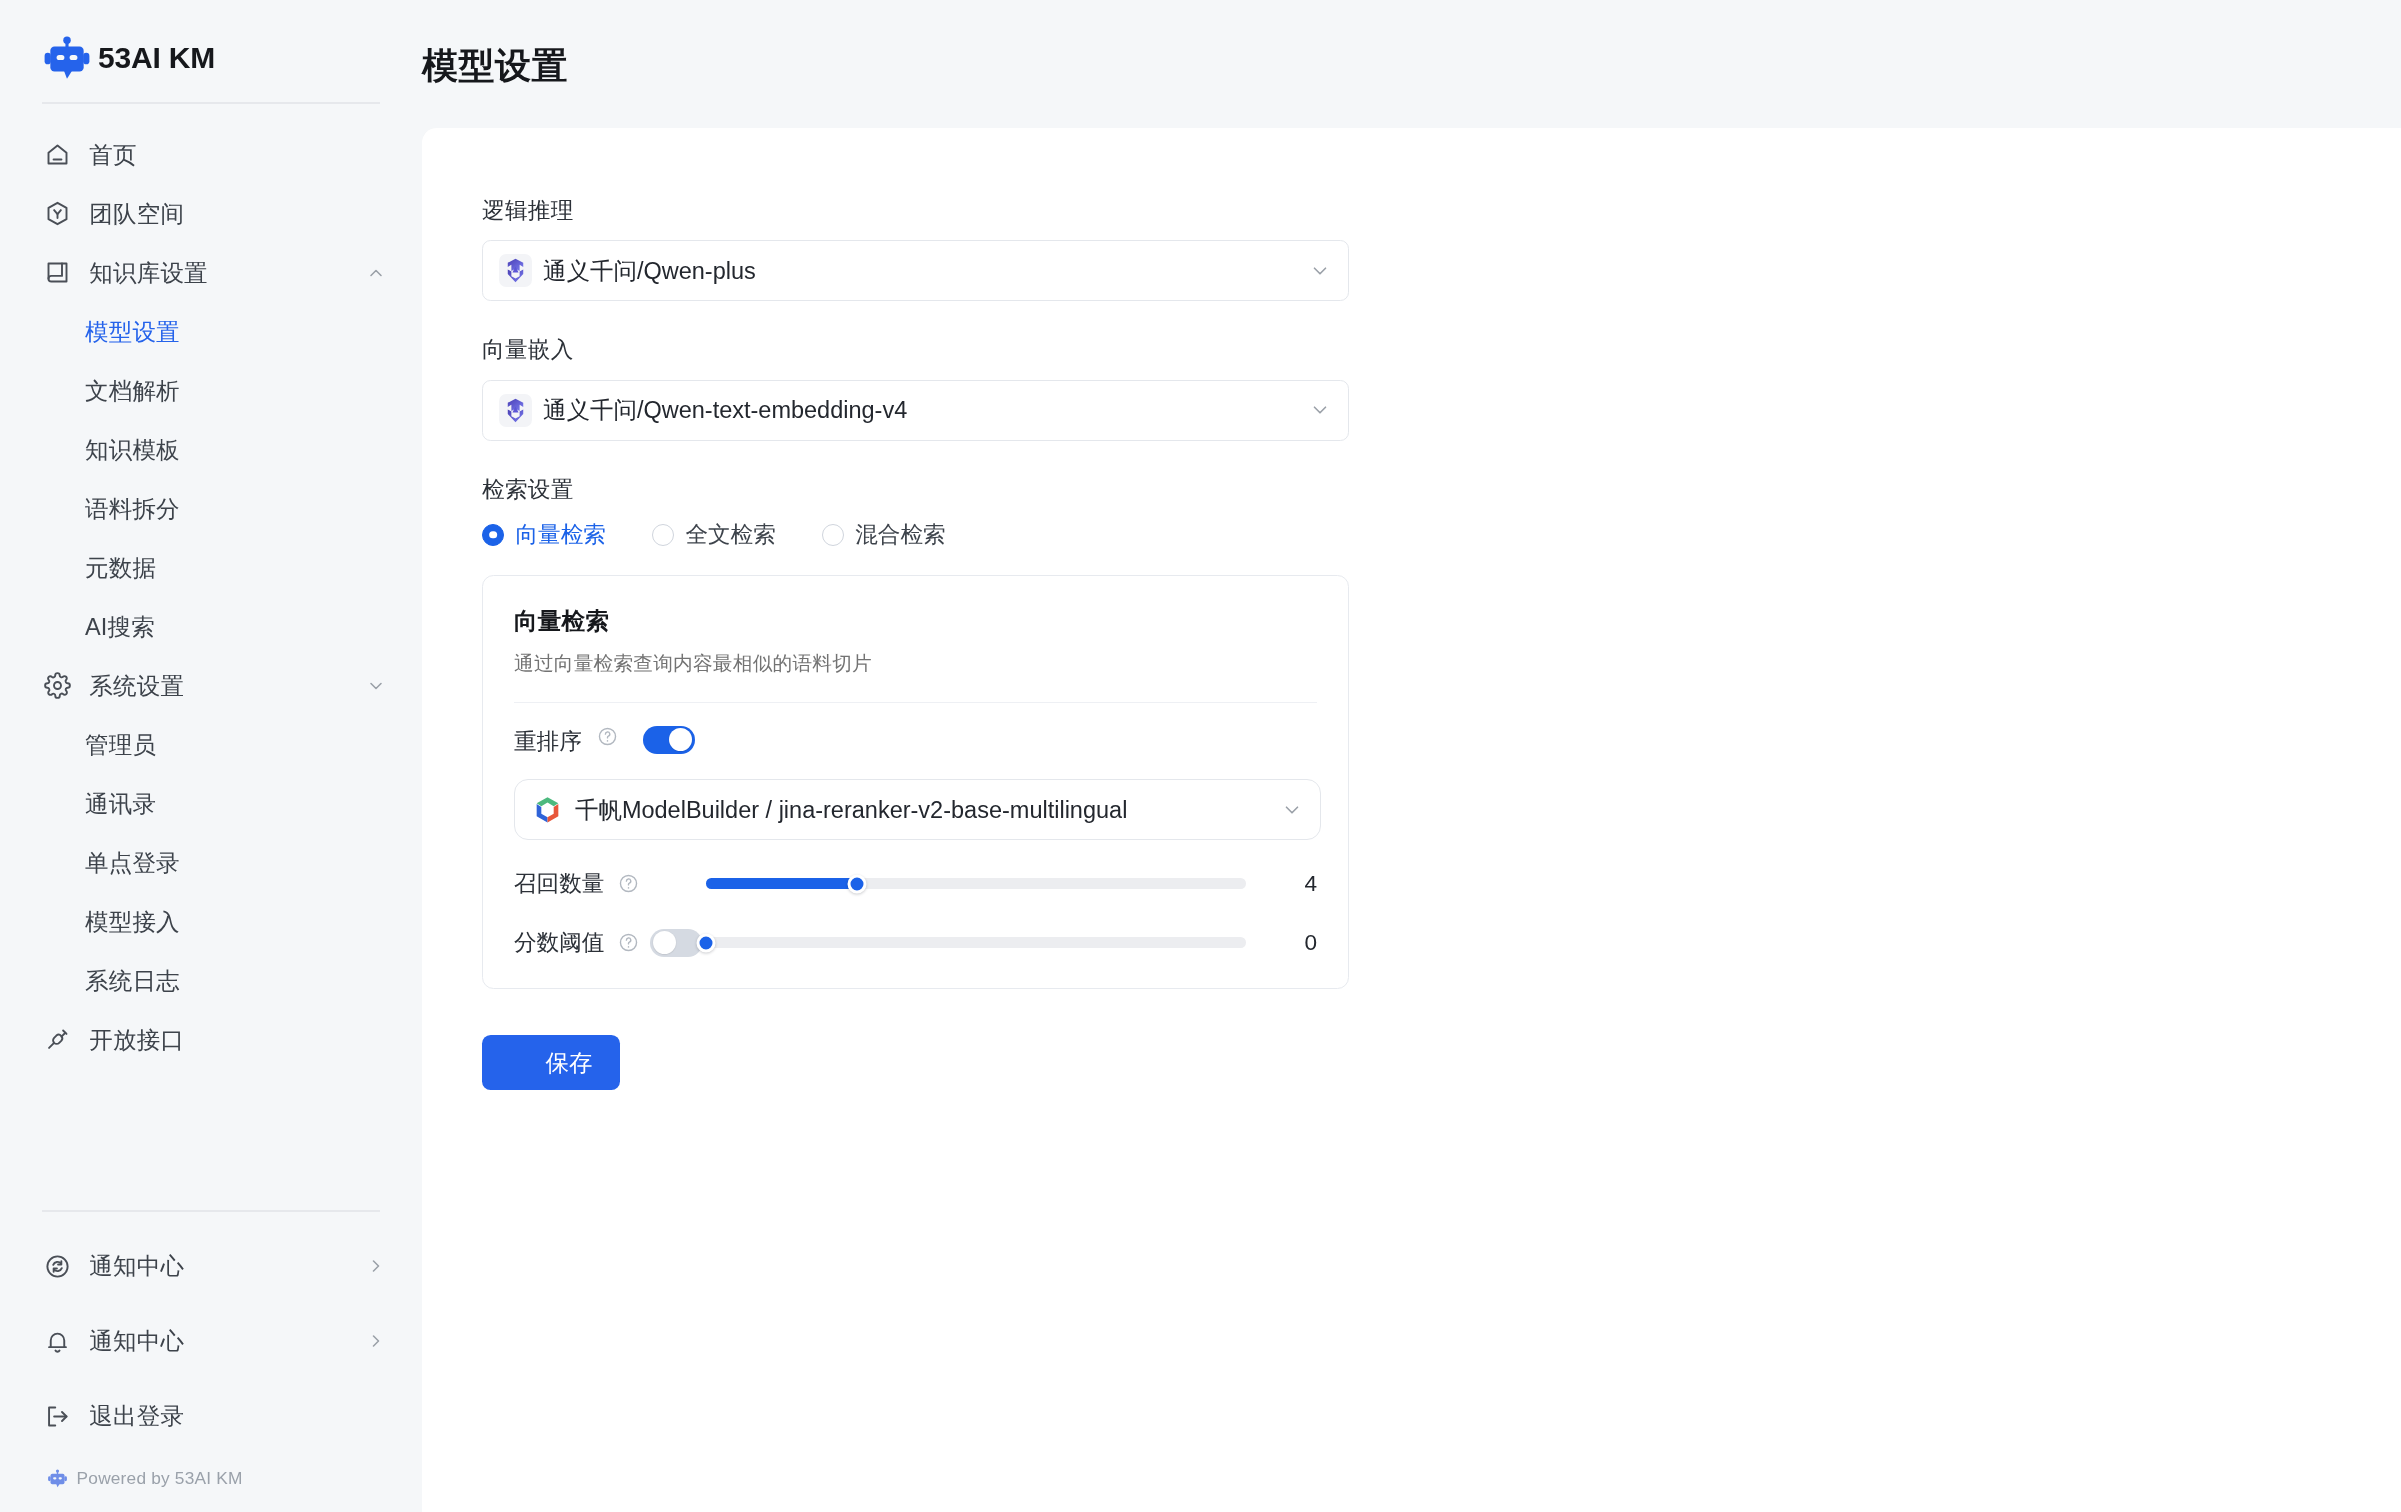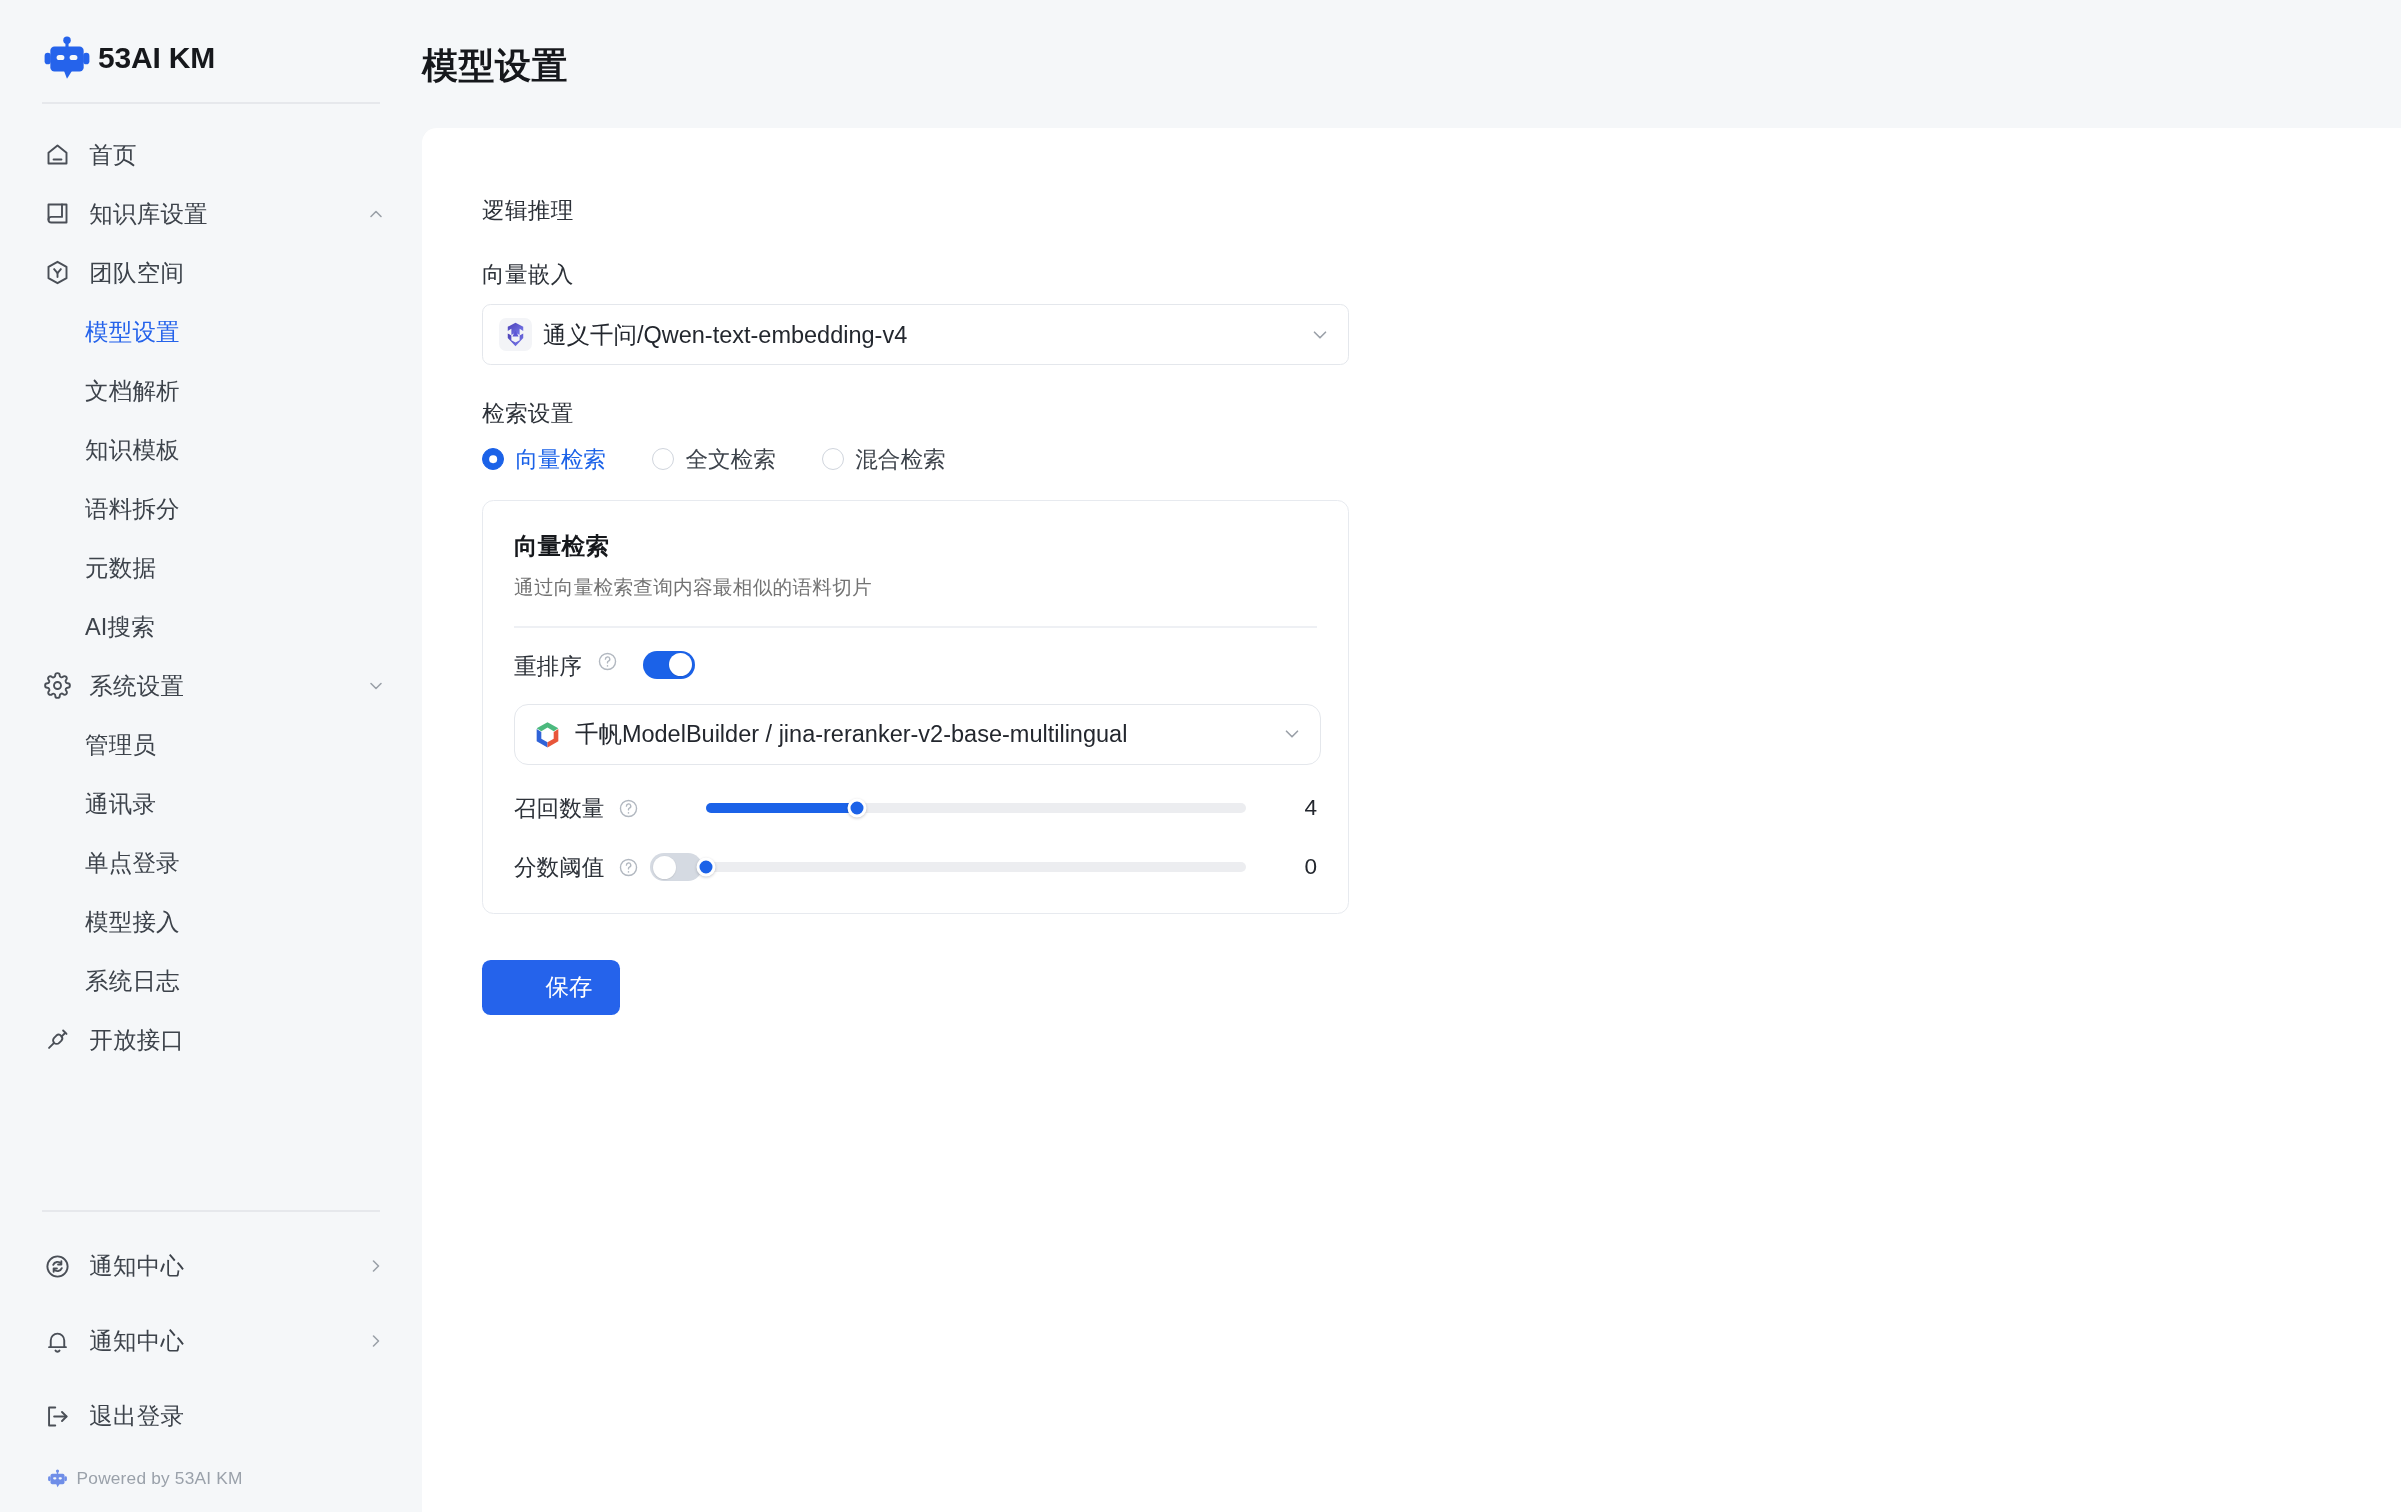--- a/index.html
+++ b/index.html
@@ -257,41 +257,41 @@
             <path d="M4 10.5 L12 4 L20 10.5 V20 H4 Z"></path>
             <line x1="8.5" y1="16.5" x2="15.5" y2="16.5"></line>
           </svg>
         </span>
         <span class="nav-label">首页</span>
       </div>
 
       <div class="nav-item">
         <span class="nav-icon">
           <svg viewBox="0 0 24 24" fill="none" stroke="currentColor" stroke-width="1.7" stroke-linecap="round" stroke-linejoin="round">
+            <path d="M12 2.5 L20 7 V17 L12 21.5 L4 17 V7 Z"></path>
+            <path d="M9 9 L12 12.5 L15 9"></path>
+            <line x1="12" y1="12.5" x2="12" y2="16"></line>
+          </svg>
+        </span>
+        <span class="nav-label">团队空间</span>
+      </div>
+
+      <div class="nav-item">
+        <span class="nav-icon">
+          <svg viewBox="0 0 24 24" fill="none" stroke="currentColor" stroke-width="1.7" stroke-linecap="round" stroke-linejoin="round">
             <path d="M4 4 H20 V20 H6.5 A2.5 2.5 0 0 1 4 17.5 Z"></path>
             <path d="M16 4 V15 H6.5 A2.5 2.5 0 0 0 4 17.5"></path>
           </svg>
         </span>
         <span class="nav-label">知识库设置</span>
         <span class="nav-caret">
           <svg viewBox="0 0 24 24" fill="none" stroke="currentColor" stroke-width="1.9" stroke-linecap="round" stroke-linejoin="round">
             <polyline points="6 15 12 9 18 15"></polyline>
           </svg>
         </span>
-      </div>
-
-      <div class="nav-item">
-        <span class="nav-icon">
-          <svg viewBox="0 0 24 24" fill="none" stroke="currentColor" stroke-width="1.7" stroke-linecap="round" stroke-linejoin="round">
-            <path d="M12 2.5 L20 7 V17 L12 21.5 L4 17 V7 Z"></path>
-            <path d="M9 9 L12 12.5 L15 9"></path>
-            <line x1="12" y1="12.5" x2="12" y2="16"></line>
-          </svg>
-        </span>
-        <span class="nav-label">团队空间</span>
       </div>
 
       <div class="subnav-item active">
         <span class="subnav-label">模型设置</span>
       </div>
       <div class="subnav-item">
         <span class="subnav-label">文档解析</span>
       </div>
       <div class="subnav-item">
         <span class="subnav-label">知识模板</span>
@@ -417,20 +417,42 @@
   </aside>
 
   <main class="main">
     <h1 class="page-title">模型设置</h1>
 
     <section class="card">
       <div class="form">
 
         <div class="field-block">
           <div class="field-label">逻辑推理</div>
+          <div class="select">
+            <span class="select-icon">
+              <svg viewBox="0 0 64 64" xmlns="http://www.w3.org/2000/svg">
+                <defs>
+                  <linearGradient id="qg1" x1="0" y1="0" x2="1" y2="1">
+                    <stop offset="0%" stop-color="#4a3fb5"></stop>
+                    <stop offset="100%" stop-color="#7b7ef0"></stop>
+                  </linearGradient>
+                </defs>
+                <rect x="0" y="0" width="64" height="64" rx="14" fill="#f3f4f7"></rect>
+                <path d="M32 9 L47 17 L47 25 L40 21 L40 33 L32 28.5 L24 33 L24 21 L17 25 L17 17 Z" fill="url(#qg1)"></path>
+                <path d="M17 30 L24 34 L24 43 L32 47.5 L40 43 L40 34 L47 30 L47 39 L32 55 L17 39 Z" fill="url(#qg1)"></path>
+                <path d="M32 24 L38 36 L26 36 Z" fill="#5d56d6"></path>
+              </svg>
+            </span>
+            <span class="select-value">通义千问/Qwen-plus</span>
+            <span class="select-caret">
+              <svg viewBox="0 0 24 24" fill="none" stroke="currentColor" stroke-width="1.8" stroke-linecap="round" stroke-linejoin="round">
+                <polyline points="6 9 12 15 18 9"></polyline>
+              </svg>
+            </span>
+          </div>
         </div>
 
         <div class="field-block">
           <div class="field-label">向量嵌入</div>
           <div class="select">
             <span class="select-icon">
               <svg viewBox="0 0 64 64" xmlns="http://www.w3.org/2000/svg">
                 <defs>
                   <linearGradient id="qg2" x1="0" y1="0" x2="1" y2="1">
                     <stop offset="0%" stop-color="#4a3fb5"></stop>

